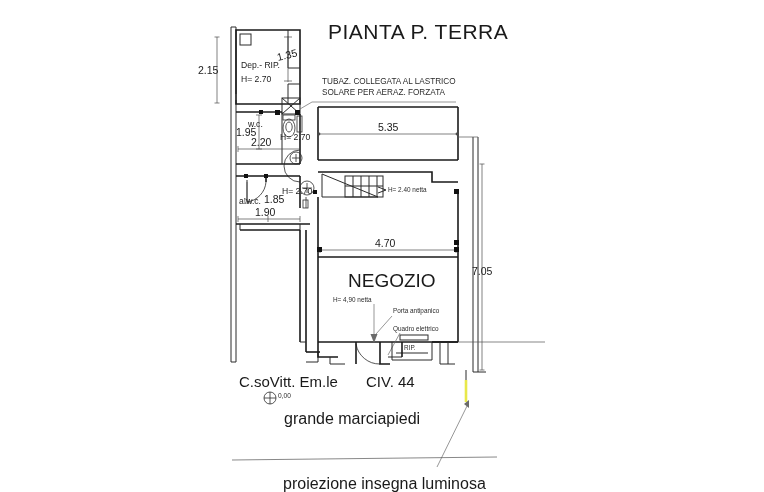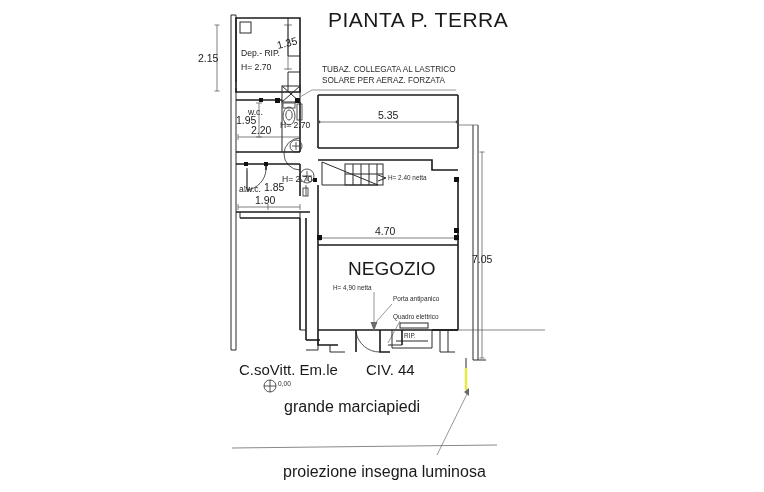--- a/index.html
+++ b/index.html
@@ -9,21 +9,21 @@
   }
   body {
     width: 764px;
     height: 492px;
     position: relative;
     overflow: hidden;
     font-family: "Liberation Sans", sans-serif;
   }
   #plan-root {
     position: absolute;
-    left: 0; top: 0;
+    left: 0; top: 12px;
     width: 764px;
     height: 384px;
   }
   svg { display: block; }
   text { fill: #1a1a1a; font-family: "Liberation Sans", sans-serif; }
   .wall       { stroke: #1a1a1a; stroke-width: 1.6; fill: none; }
   .wall-thin  { stroke: #2b2b2b; stroke-width: 1.0; fill: none; }
   .hair       { stroke: #555; stroke-width: 0.7; fill: none; }
   .dimline    { stroke: #4a4a4a; stroke-width: 0.7; fill: none; }
   .leader     { stroke: #6a6a6a; stroke-width: 0.7; fill: none; }

